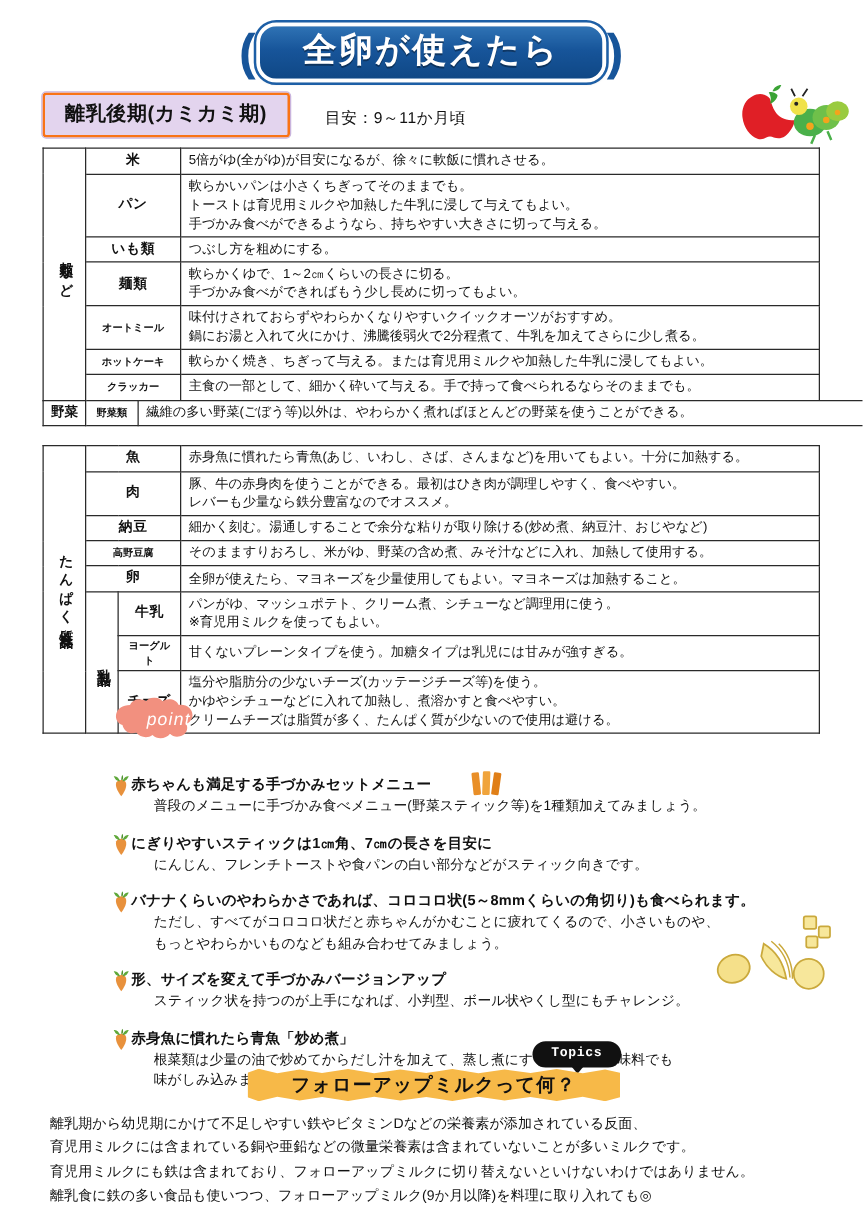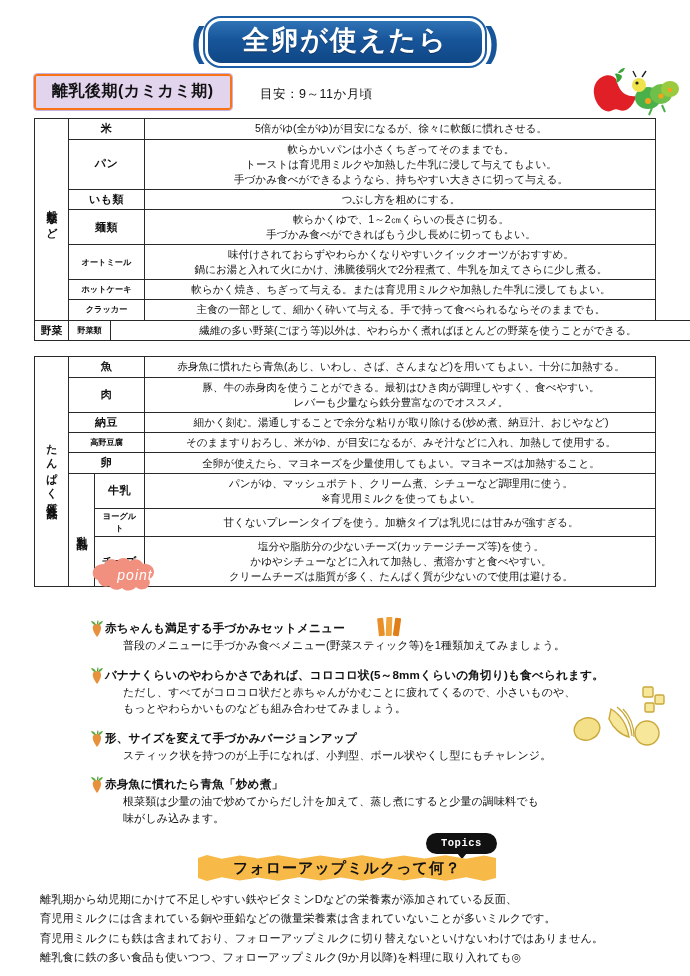--- a/index.html
+++ b/index.html
@@ -74,21 +74,21 @@
   }
   .tbl td.cat{
     text-align:center;font-weight:bold;font-size:10.8px;
     background:#fff;
   }
   .tbl td.item{
     text-align:center;font-weight:bold;font-size:11px;
     letter-spacing:.5px;
   }
   .tbl td.item.sm{font-size:8.2px;letter-spacing:0;}
-  .tbl td.desc{text-align:center;padding-left:6px;}
+  .tbl td.desc{text-align:left;padding-left:6px;}
   .vert{
     writing-mode:vertical-rl;
     text-orientation:upright;
     letter-spacing:2px;
     font-weight:bold;
     font-size:11px;
     margin:0 auto;
     display:inline-block;
     line-height:1;
   }
@@ -256,21 +256,21 @@
         <tr>
           <td class="item" colspan="2">肉</td>
           <td class="desc">豚、牛の赤身肉を使うことができる。最初はひき肉が調理しやすく、食べやすい。<br>レバーも少量なら鉄分豊富なのでオススメ。</td>
         </tr>
         <tr>
           <td class="item" colspan="2">納豆</td>
           <td class="desc">細かく刻む。湯通しすることで余分な粘りが取り除ける(炒め煮、納豆汁、おじやなど)</td>
         </tr>
         <tr>
           <td class="item sm" colspan="2">高野豆腐</td>
-          <td class="desc">そのまますりおろし、米がゆ、が目安になるが、みそ汁などに入れ、加熱して使用する。</td>
+          <td class="desc">そのまますりおろし、米がゆ、野菜の含め煮、みそ汁などに入れ、加熱して使用する。</td>
         </tr>
         <tr>
           <td class="item" colspan="2">卵</td>
           <td class="desc">全卵が使えたら、マヨネーズを少量使用してもよい。マヨネーズは加熱すること。</td>
         </tr>
         <tr>
           <td class="cat" rowspan="3"><span class="vert">乳製品</span></td>
           <td class="item">牛乳</td>
           <td class="desc">パンがゆ、マッシュポテト、クリーム煮、シチューなど調理用に使う。<br>※育児用ミルクを使ってもよい。</td>
         </tr>
@@ -300,20 +300,30 @@
           <path d="M9 5c1-3 3-4 5-4-1 2-2 4-5 4z" fill="#5fa83a"></path>
           <path d="M8 4c0-3 1-4 1-4s1 2 0 4z" fill="#4f9330"></path>
         </svg>
         <h4>赤ちゃんも満足する手づかみセットメニュー</h4>
         <p>普段のメニューに手づかみ食べメニュー(野菜スティック等)を1種類加えてみましょう。</p>
         <svg class="stick-art" viewBox="0 0 30 22">
           <rect x="3" y="2" width="6" height="18" rx="1" fill="#e98f28" transform="rotate(-6 6 11)"></rect>
           <rect x="11" y="1" width="6" height="19" rx="1" fill="#f0a43c" transform="rotate(2 14 11)"></rect>
           <rect x="19" y="2" width="6" height="18" rx="1" fill="#e07f18" transform="rotate(8 22 11)"></rect>
         </svg>
+      </div>
+      <div class="pt">
+        <svg class="carrot" viewBox="0 0 16 18">
+          <path d="M8 17c-3-4-5-8-4-11 1-2 5-3 7-1 2 2 1 7-3 12z" fill="#e8913c"></path>
+          <path d="M7 5C6 2 4 1 2 1c1 2 2 4 5 4z" fill="#5fa83a"></path>
+          <path d="M9 5c1-3 3-4 5-4-1 2-2 4-5 4z" fill="#5fa83a"></path>
+          <path d="M8 4c0-3 1-4 1-4s1 2 0 4z" fill="#4f9330"></path>
+        </svg>
+        <h4>にぎりやすいスティックは1㎝角、7㎝の長さを目安に</h4>
+        <p>にんじん、フレンチトーストや食パンの白い部分などがスティック向きです。</p>
       </div>
       <div class="pt">
         <svg class="carrot" viewBox="0 0 16 18">
           <path d="M8 17c-3-4-5-8-4-11 1-2 5-3 7-1 2 2 1 7-3 12z" fill="#e8913c"></path>
           <path d="M7 5C6 2 4 1 2 1c1 2 2 4 5 4z" fill="#5fa83a"></path>
           <path d="M9 5c1-3 3-4 5-4-1 2-2 4-5 4z" fill="#5fa83a"></path>
           <path d="M8 4c0-3 1-4 1-4s1 2 0 4z" fill="#4f9330"></path>
         </svg>
         <h4>バナナくらいのやわらかさであれば、コロコロ状(5～8mmくらいの角切り)も食べられます。</h4>
         <p>ただし、すべてがコロコロ状だと赤ちゃんがかむことに疲れてくるので、小さいものや、<br>もっとやわらかいものなども組み合わせてみましょう。</p>

